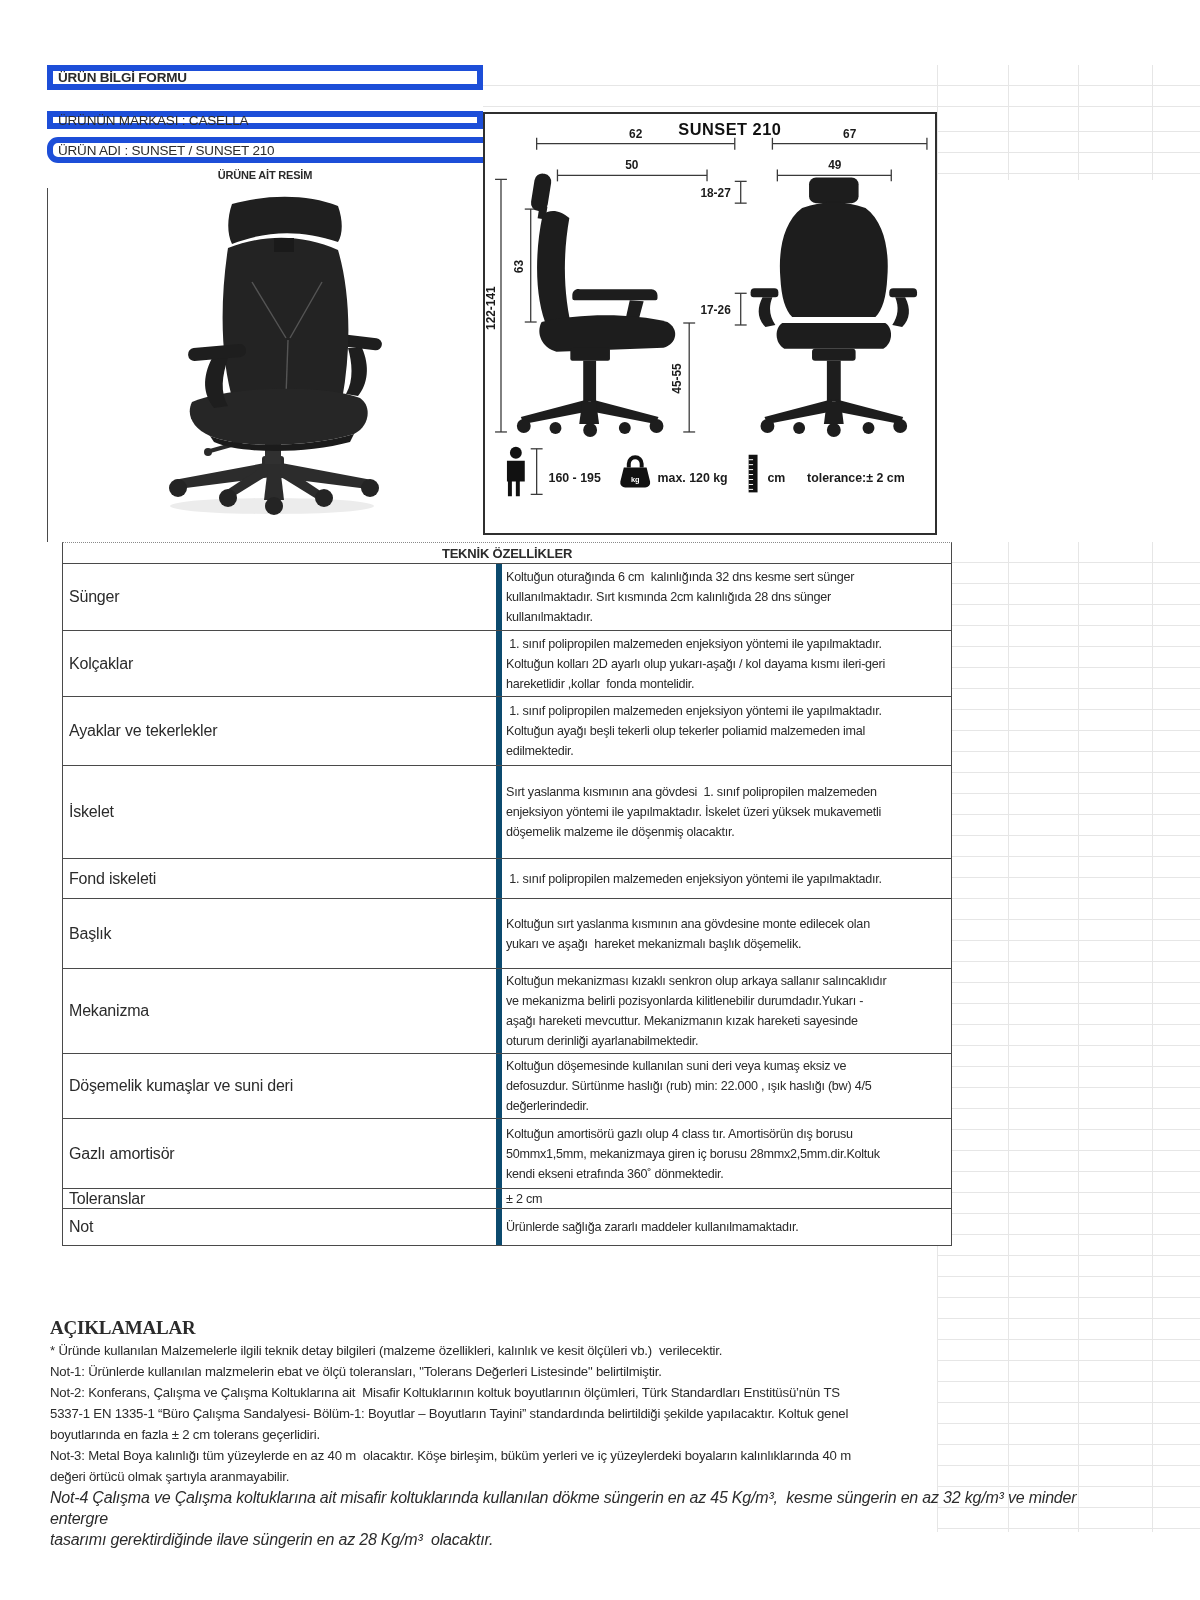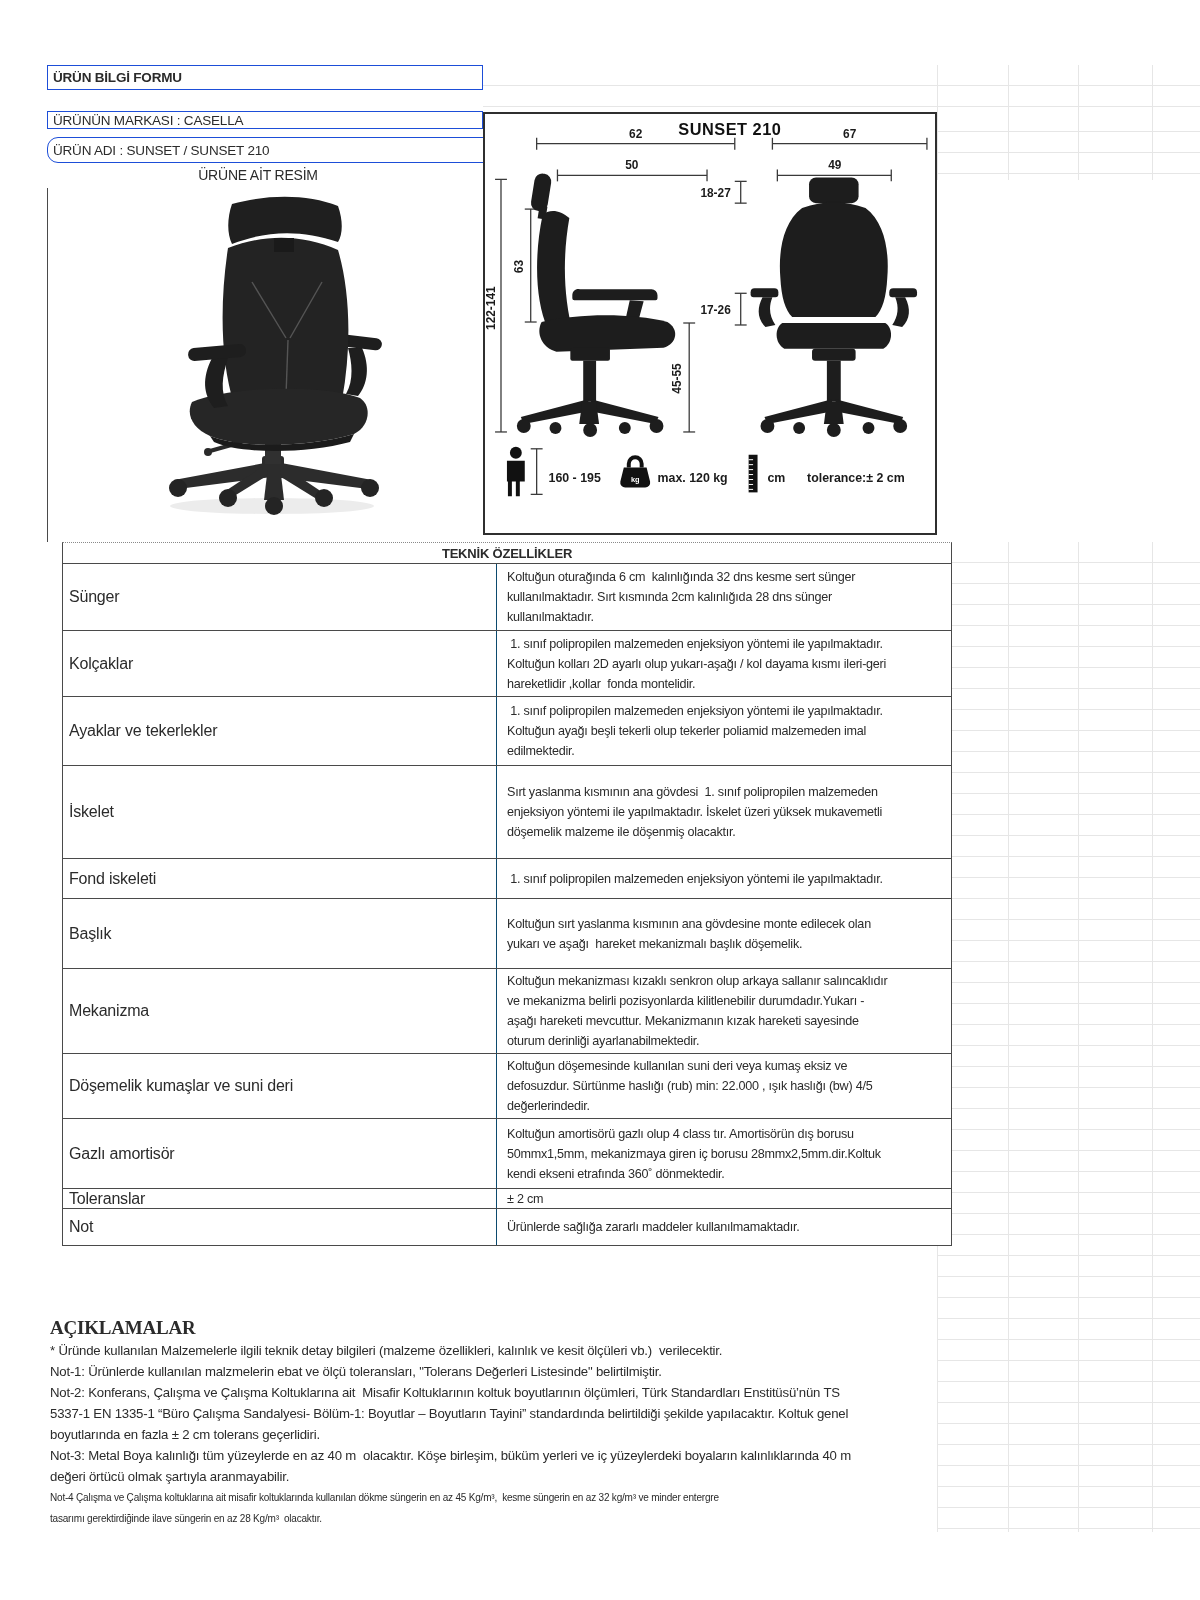--- a/index.html
+++ b/index.html
@@ -15,45 +15,45 @@
         background-repeat:repeat,no-repeat,no-repeat,no-repeat,no-repeat;}
   .grid-top-a{left:483px;top:65px;width:717px;height:46px;
         background-size:auto,1px 100%,1px 100%,1px 100%,1px 100%;
         background-position:0 0,454px 0,525px 0,595px 0,669px 0;}
   .grid-top-b{left:937px;top:111px;width:263px;height:69px;
         background-size:auto,1px 100%,1px 100%,1px 100%,1px 100%;
         background-position:0 0,0 0,71px 0,141px 0,215px 0;}
   .grid-bottom{left:937px;top:542px;width:263px;height:990px;
         background-size:auto,1px 100%,1px 100%,1px 100%,1px 100%;
         background-position:0 0,0 0,71px 0,141px 0,215px 0;}
-  .cell{position:absolute;box-sizing:border-box;border:1px solid #1d4ed8;background:#fff;
+  .cell{position:absolute;box-sizing:border-box;border:6px solid #1d4ed8;background:#fff;
         display:flex;align-items:center;padding:0 5px;font-size:13.5px;letter-spacing:-0.2px;z-index:1;}
   .form-title{font-weight:bold;}
-  .caption-row{position:absolute;left:40px;top:163px;width:436px;height:24px;z-index:1;
-        display:flex;align-items:center;justify-content:center;font-size:14px;letter-spacing:-0.2px;}
+  .caption-row{position:absolute;left:47px;top:163px;width:436px;height:24px;z-index:1;
+        display:flex;align-items:center;justify-content:center;font-size:11px;letter-spacing:-0.2px;font-weight:bold;}
   .left-rail{position:absolute;left:47px;top:188px;width:1px;height:354px;background:#4a4a4a;z-index:1;}
   .photo-wrap{position:absolute;left:140px;top:190px;width:270px;height:330px;z-index:1;}
   .diag-box{position:absolute;left:483px;top:112px;width:454px;height:423px;box-sizing:border-box;
         border:2px solid #2f2f2f;background:#fff;z-index:1;}
   .specs{position:absolute;left:62px;top:542px;width:890px;box-sizing:border-box;z-index:1;
         border:1px solid #4a4a4a;border-top:1px dotted #8a8a8a;background:#fff;}
   .thead{height:21px;box-sizing:border-box;border-bottom:1px solid #4a4a4a;
         display:flex;align-items:center;justify-content:center;font-weight:bold;font-size:13px;letter-spacing:-0.2px;}
   .trow{display:flex;box-sizing:border-box;border-bottom:1px solid #4a4a4a;}
   .trow:last-child{border-bottom:none;}
   .tlabel{flex:0 0 433px;box-sizing:border-box;display:flex;align-items:center;
         padding-left:6px;font-size:16px;letter-spacing:-0.2px;}
-  .tvalue{flex:1;box-sizing:border-box;border-left:1px solid #0c4a6e;display:flex;align-items:center;
-        padding:2px 10px;font-size:12.6px;line-height:20px;letter-spacing:-0.25px;white-space:pre-wrap;}
+  .tvalue{flex:1;box-sizing:border-box;border-left:6px solid #0c4a6e;display:flex;align-items:center;
+        padding:2px 4px;font-size:12.6px;line-height:20px;letter-spacing:-0.25px;white-space:pre-wrap;}
   .rh1{height:67px}.rh2{height:66px}.rh3{height:69px}.rh4{height:93px}.rh5{height:40px}.rh6{height:70px}
   .rh7{height:85px}.rh8{height:65px}.rh9{height:70px}.rh10{height:20px}.rh11{height:42px}.rh12{height:36px}
   .notes{position:absolute;left:50px;top:1316px;width:1048px;z-index:2;}
   .notes-title{font-weight:bold;font-size:19px;height:24px;display:flex;align-items:center;letter-spacing:-0.2px;font-family:Liberation Serif, serif;}
   .note{font-size:13.2px;line-height:21px;letter-spacing:-0.2px;white-space:pre-wrap;}
-  .note.small{font-size:10px;}
+  .note.small{font-size:16px;font-style:italic;}
   
   .dimline{stroke:#3a3a3a;stroke-width:1.3;}
   text.dim{font-family:"Liberation Sans",sans-serif;font-size:12px;font-weight:bold;fill:#1b1b1b;}
   text.leg{font-family:"Liberation Sans",sans-serif;font-size:12.5px;font-weight:600;fill:#1b1b1b;}
   text.kgtxt{font-family:"Liberation Sans",sans-serif;font-size:7.5px;font-weight:bold;fill:#ffffff;text-anchor:middle;}
   text.diag-title{font-family:"Liberation Sans",sans-serif;font-size:16.5px;font-weight:bold;fill:#111;letter-spacing:0.5px;}
 </style>
 </head>
 <body>
 

